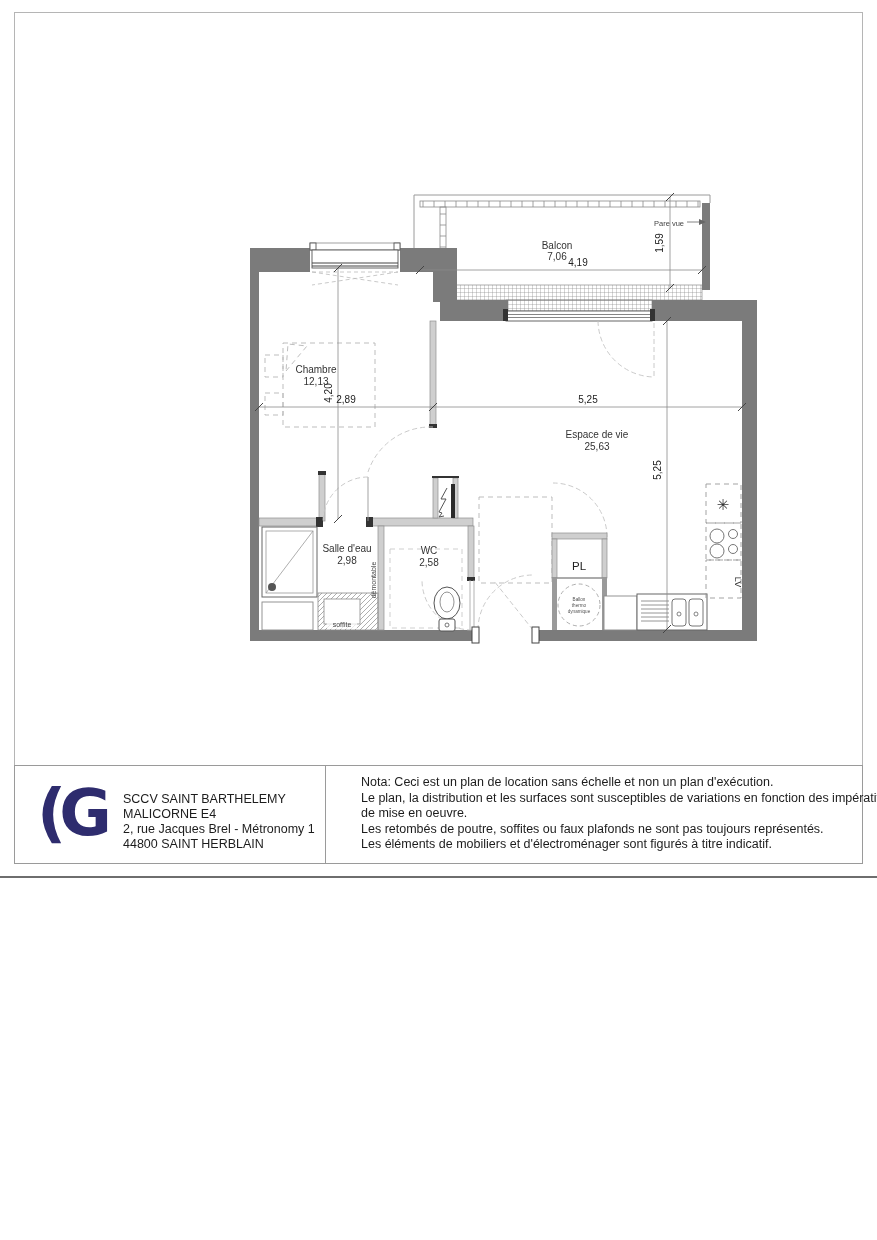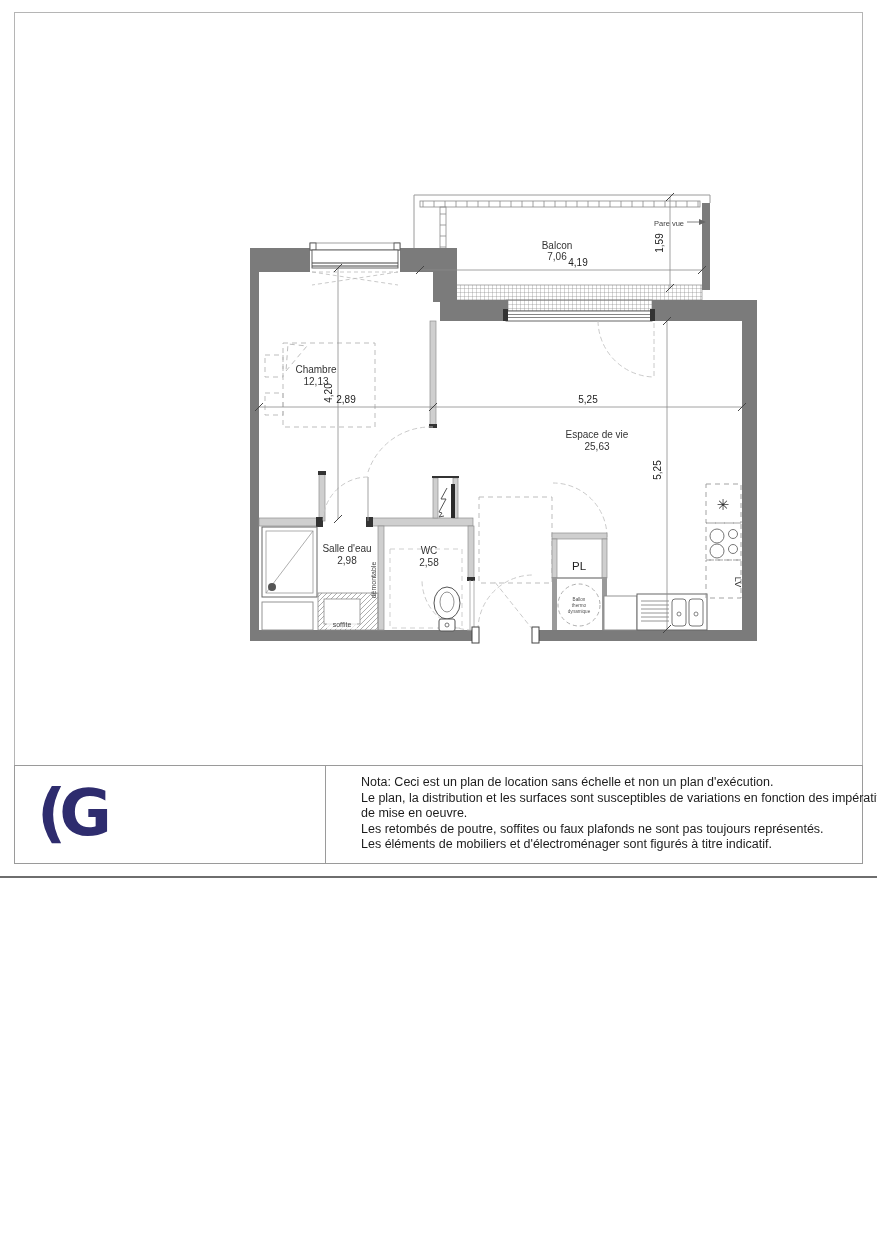--- a/index.html
+++ b/index.html
@@ -215,20 +215,26 @@
     <text x="347" y="564" class="room-area">2,98</text>
     <text x="429" y="554" class="room-name">WC</text>
     <text x="429" y="566" class="room-area">2,58</text>
     <text x="572" y="570" class="pl-label" text-anchor="start">PL</text>
   </g>
 </svg>
 
 <div class="title-block">
   <div class="tb-divider"></div>
   <div class="logo">(G</div>
+  <div class="address">
+    <div>SCCV SAINT BARTHELEMY</div>
+    <div>MALICORNE E4</div>
+    <div>2, rue Jacques Brel - Métronomy 1</div>
+    <div>44800 SAINT HERBLAIN</div>
+  </div>
   <div class="nota">
     <div>Nota: Ceci est un plan de location sans échelle et non un plan d'exécution.</div>
     <div>Le plan, la distribution et les surfaces sont susceptibles de variations en fonction des impératifs</div>
     <div>de mise en oeuvre.</div>
     <div>Les retombés de poutre, soffites ou faux plafonds ne sont pas toujours représentés.</div>
     <div>Les éléments de mobiliers et d'électroménager sont figurés à titre indicatif.</div>
   </div>
 </div>
 <div class="bottom-rule"></div>
 

